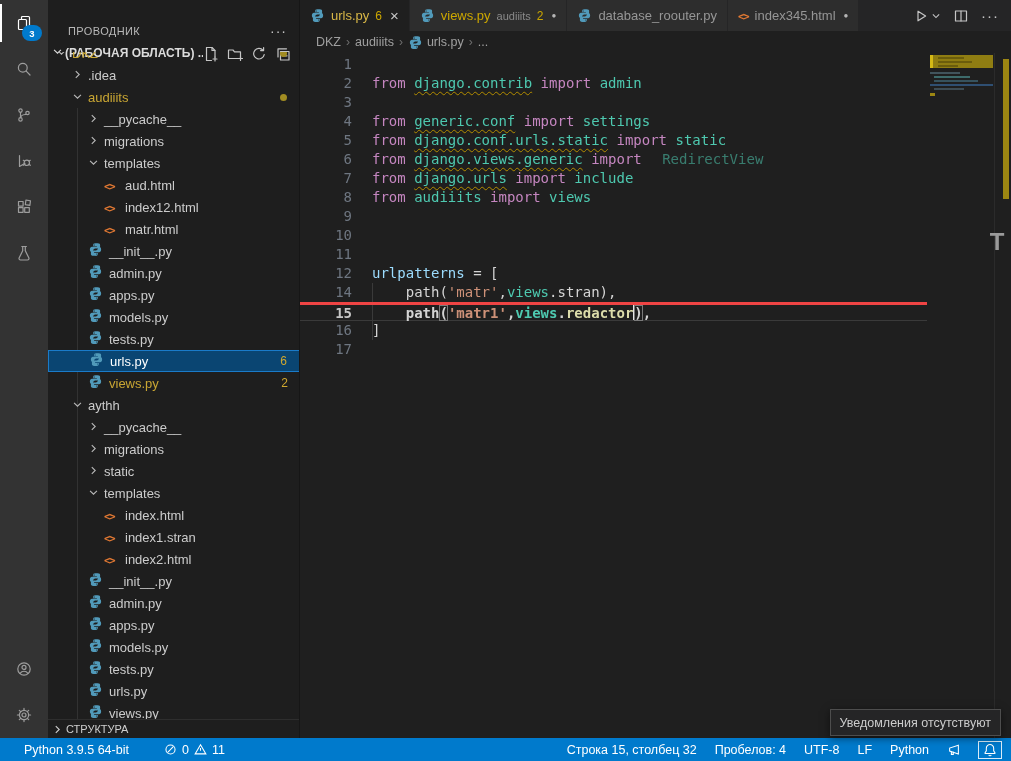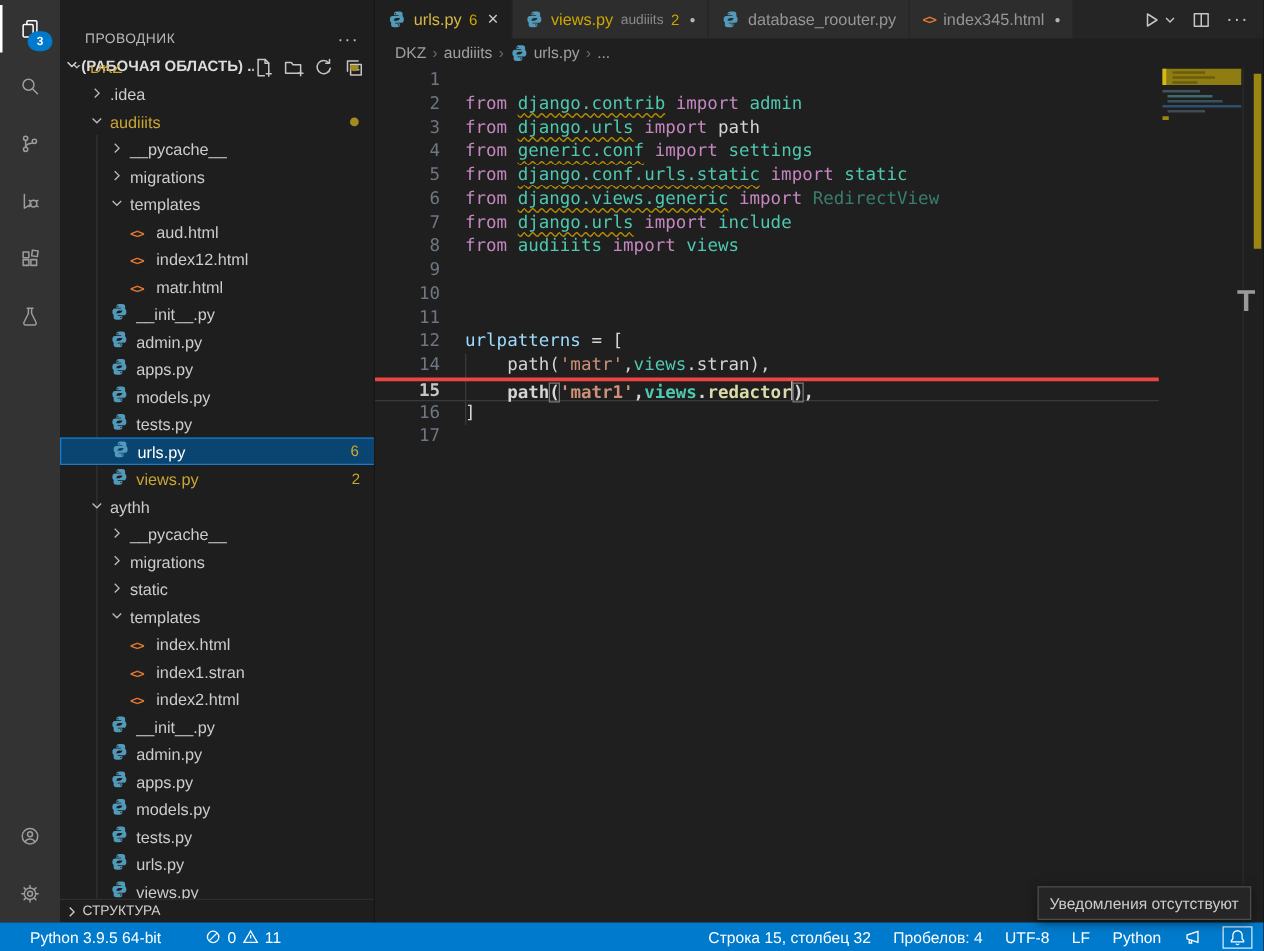--- a/index.html
+++ b/index.html
@@ -64,21 +64,21 @@
   .breadcrumb .sep{margin:0 5px;color:#6e6e6e;font-size:12px;}
 
   .content{position:absolute;left:0;top:53px;width:711px;height:685px;overflow:hidden;}
   .code-lines{position:absolute;left:0;top:2px;width:627px;}
   .code-line{display:flex;height:19px;box-sizing:border-box;font-family:"DejaVu Sans Mono",monospace;font-size:14px;line-height:19px;white-space:pre;}
   .code-line.current{border-top:3px solid #ef4444;border-bottom:1px solid #3a3a3a;line-height:17px;font-weight:bold;}
   .gut{width:52px;text-align:right;color:#6e7681;flex:none;user-select:none;}
   .code-line.current .gut{color:#c6c6c6;}
   .ctext{padding-left:20px;}
   .c-kw{color:#c586c0;} .c-mod{color:#4ec9b0;} .c-pl{color:#d4d4d4;} .c-str{color:#ce9178;}
-  .c-var{color:#9cdcfe;} .c-fn{color:#dcdcaa;} .c-fade{color:#4ec9b0;opacity:.55;}
+  .c-var{color:#9cdcfe;} .c-fn{color:#dcdcaa;} .c-fade{color:#4ec9b0;opacity:.55;margin-left:12px;}
   .sq{text-decoration:underline wavy #b28c00 1px;text-underline-offset:3px;text-decoration-skip-ink:none;}
   .bbox{outline:1px solid #7a7a7a;outline-offset:-1px;}
   .cursor{display:inline-block;width:0;border-left:1.5px solid #e6e6e6;height:15px;vertical-align:-2px;}
   .indent-guide{position:absolute;left:72px;top:230px;height:57px;width:1px;background:#3a3a3a;}
 
   
   .minimap{position:absolute;left:630px;top:2px;width:63px;height:240px;cursor:pointer;}
   .mm-bar{position:absolute;}
   .ovr{position:absolute;left:694px;top:0;width:17px;height:685px;border-left:1px solid #2b2b2b;}
   .ovr-warn{position:absolute;left:8px;top:6px;width:6px;height:140px;background:#9c8612;}
@@ -580,21 +580,21 @@
         <span class="sep">›</span>
         <span class="bi">
           <span>...</span>
         </span>
       </div>
     <div class="content">
       <div class="indent-guide"></div>
       <div class="code-lines" id="code">
           <div class="code-line"><span class="gut">1</span><span class="ctext"></span></div>
           <div class="code-line"><span class="gut">2</span><span class="ctext"><span class="c-kw">from </span><span class="c-mod sq">django.contrib</span><span class="c-pl"> </span><span class="c-kw">import</span><span class="c-pl"> </span><span class="c-mod">admin</span></span></div>
-          <div class="code-line"><span class="gut">3</span><span class="ctext"><span class="c-kw">from </span><span class="c-mod sq">django.urls</span><span class="c-pl"> </span><span class="c-kw">import</span><span class="c-pl"> </span><span class="c-pl">path</span></span></div>
+          <div class="code-line"><span class="gut">3</span></div>
           <div class="code-line"><span class="gut">4</span><span class="ctext"><span class="c-kw">from </span><span class="c-mod sq">generic.conf</span><span class="c-pl"> </span><span class="c-kw">import</span><span class="c-pl"> </span><span class="c-mod">settings</span></span></div>
           <div class="code-line"><span class="gut">5</span><span class="ctext"><span class="c-kw">from </span><span class="c-mod sq">django.conf.urls.static</span><span class="c-pl"> </span><span class="c-kw">import</span><span class="c-pl"> </span><span class="c-mod">static</span></span></div>
           <div class="code-line"><span class="gut">6</span><span class="ctext"><span class="c-kw">from </span><span class="c-mod sq">django.views.generic</span><span class="c-pl"> </span><span class="c-kw">import</span><span class="c-pl"> </span><span class="c-fade">RedirectView</span></span></div>
           <div class="code-line"><span class="gut">7</span><span class="ctext"><span class="c-kw">from </span><span class="c-mod sq">django.urls</span><span class="c-pl"> </span><span class="c-kw">import</span><span class="c-pl"> </span><span class="c-mod">include</span></span></div>
           <div class="code-line"><span class="gut">8</span><span class="ctext"><span class="c-kw">from </span><span class="c-mod">audiiits</span><span class="c-pl"> </span><span class="c-kw">import</span><span class="c-pl"> </span><span class="c-mod">views</span></span></div>
           <div class="code-line"><span class="gut">9</span><span class="ctext"></span></div>
           <div class="code-line"><span class="gut">10</span><span class="ctext"></span></div>
           <div class="code-line"><span class="gut">11</span><span class="ctext"></span></div>
           <div class="code-line"><span class="gut">12</span><span class="ctext"><span class="c-var">urlpatterns</span><span class="c-pl"> = [</span></span></div>
           <div class="code-line"><span class="gut">14</span><span class="ctext"><span class="c-pl">    path(</span><span class="c-str">'matr'</span><span class="c-pl">,</span><span class="c-mod">views</span><span class="c-pl">.stran),</span></span></div>

